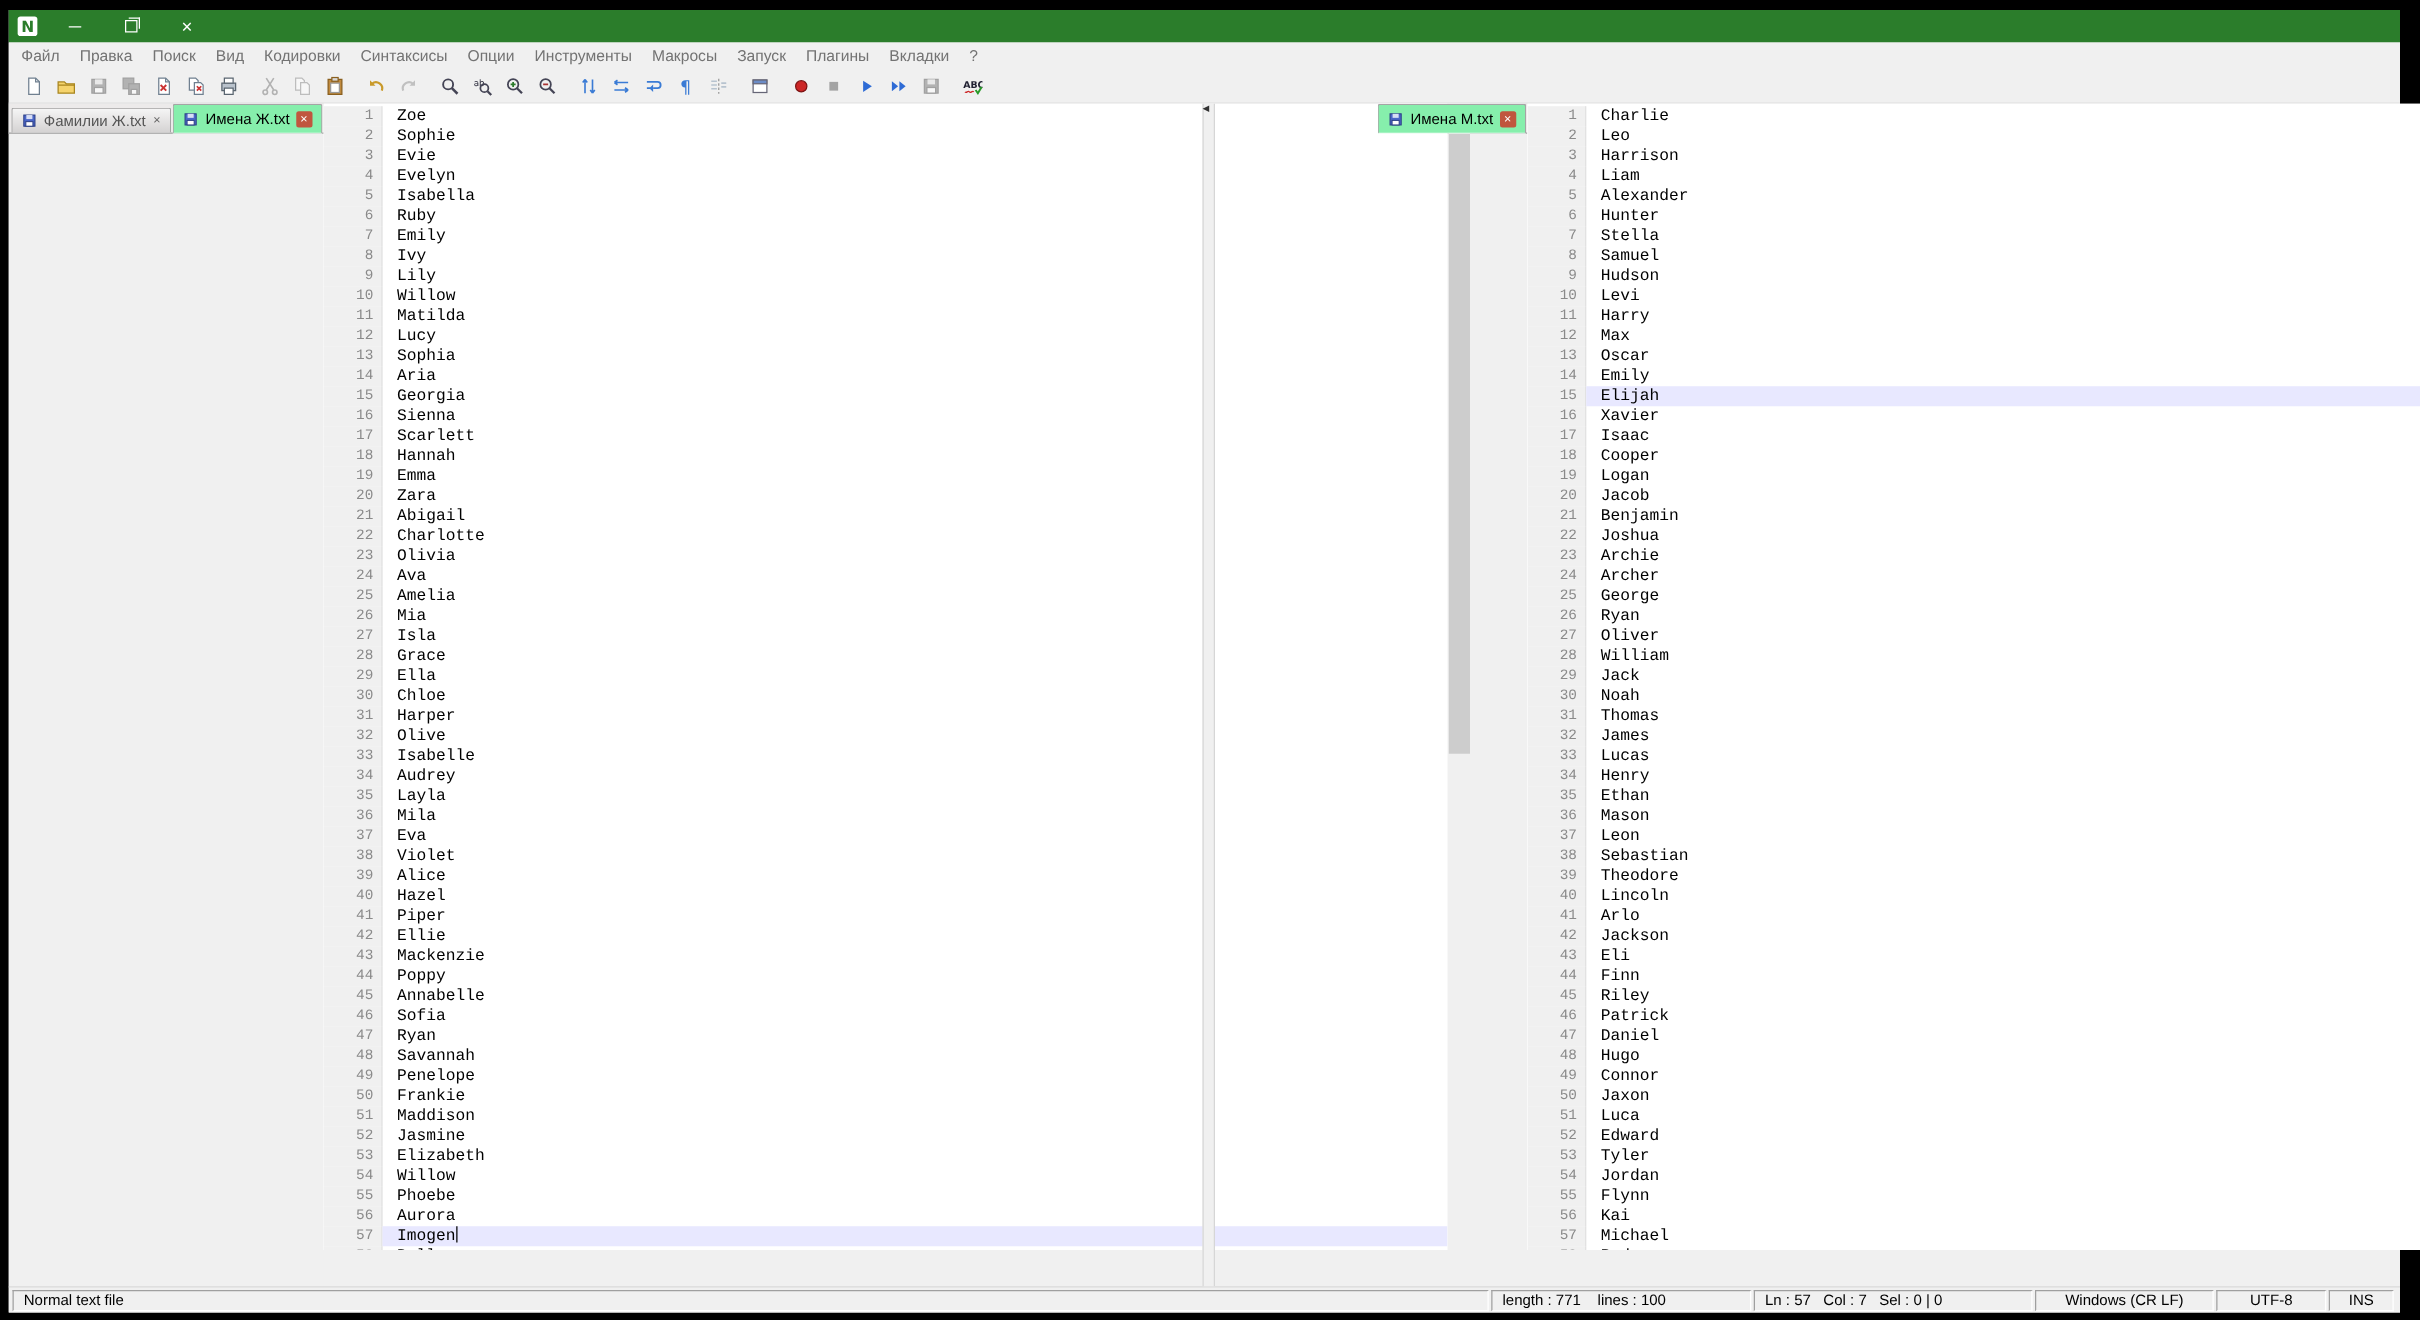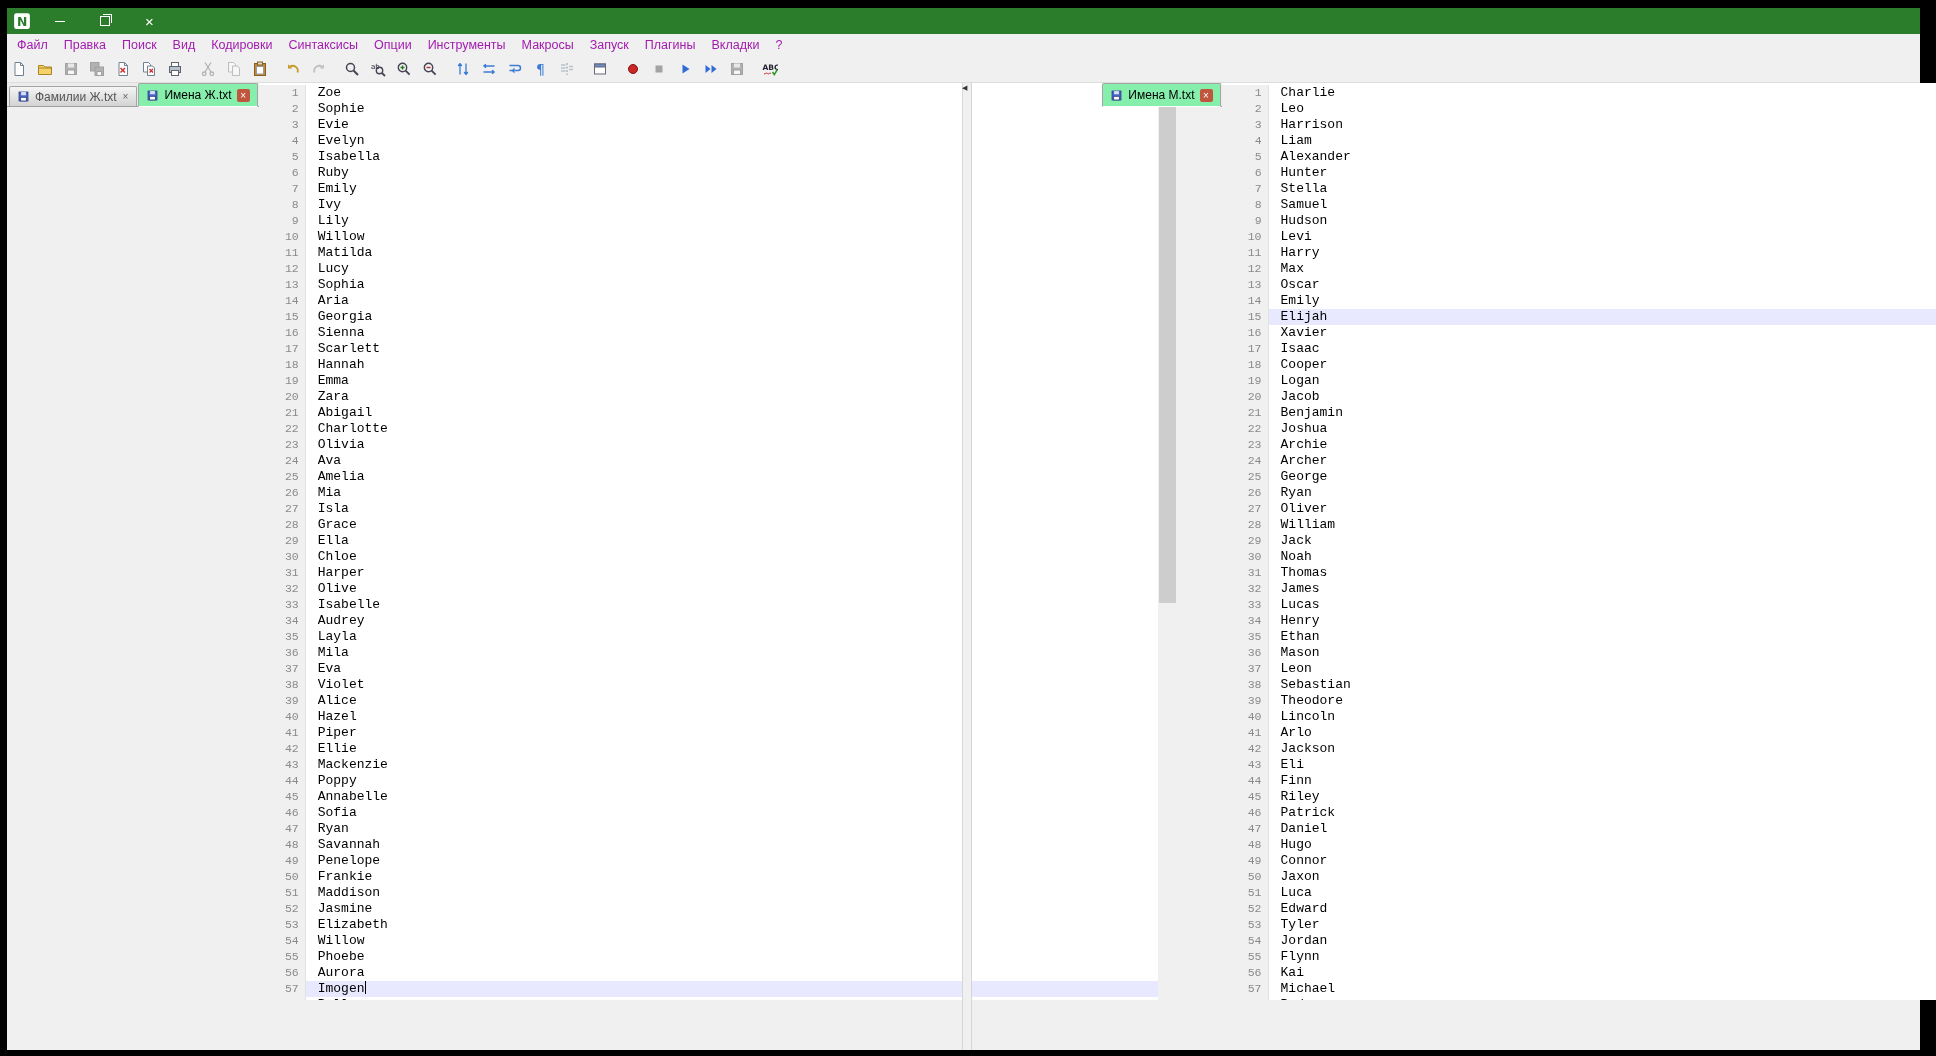--- a/index.html
+++ b/index.html
@@ -19,26 +19,26 @@
   }
   .app-icon{width:18px;height:18px;margin:0 6px 0 6px;flex:0 0 auto;}
   .title-text{flex:1;white-space:nowrap;overflow:hidden;}
   .win-controls{display:flex;height:26px;flex:0 0 auto;}
   .wbtn{width:45px;height:26px;display:flex;align-items:center;justify-content:center;color:#fff;}
   .glyph-min{width:10px;height:0;border-bottom:1px solid #fff;display:block;}
   .glyph-max{width:8px;height:8px;border:1px solid #fff;position:relative;display:block;}
   .glyph-max::before{content:"";position:absolute;top:-3px;left:2px;width:8px;height:8px;border:1px solid #fff;border-left:none;border-bottom:none;}
   .glyph-close{font-size:15px;line-height:15px;}
   
-  .menubar{height:22px;flex:0 0 22px;display:flex;align-items:center;background:#f0f0f0;font-size:12.5px;color:#a21caf;padding-left:2px;}
+  .menubar{height:22px;flex:0 0 22px;display:flex;align-items:center;background:#f0f0f0;font-size:12.5px;color:#737373;padding-left:2px;}
   .menu-item{padding:2px 8px;cursor:default;}
   
   .toolbar{height:26px;flex:0 0 26px;display:flex;align-items:center;background:#f0f0f0;padding-left:3px;border-bottom:1px solid #ddd;}
   .tb-group{display:flex;margin-right:7px;}
-  .tb-btn{width:24px;height:22px;display:flex;align-items:center;justify-content:flex-start;border:1px solid transparent;}
+  .tb-btn{width:24px;height:22px;display:flex;align-items:center;justify-content:flex-end;border:1px solid transparent;}
   .tb-btn.disabled svg{filter:grayscale(1) opacity(.45);}
   .tb-btn svg{display:block;}
   
   .main{flex:1 1 auto;display:flex;min-height:0;}
   .view{display:flex;flex-direction:row;min-width:0;background:#f0f0f0;}
   #view-left{width:955px;flex:0 0 955px;}
   #view-right{flex:1 1 auto;}
   .splitter{width:8px;flex:0 0 8px;background:#f0f0f0;border-left:1px solid #d6d6d6;border-right:1px solid #d6d6d6;position:relative;}
   .splitter-arrow{position:absolute;top:1px;left:-1px;font-size:7px;color:#333;line-height:8px;}
   
@@ -916,14 +916,22 @@
             <div class="sb-track">
               <div class="sb-thumb" style="height: 57%;"></div>
             </div>
             <div class="sb-arrow">▼</div>
           </div>
         </div>
         <div class="bottom-filler"></div>
       </div>
   </div>
 
+  <div class="statusbar">
+    <div class="seg seg-doc">Normal text file</div>
+    <div class="seg seg-len">length : 771    lines : 100</div>
+    <div class="seg seg-pos">Ln : 57   Col : 7   Sel : 0 | 0</div>
+    <div class="seg seg-eol">Windows (CR LF)</div>
+    <div class="seg seg-enc">UTF-8</div>
+    <div class="seg seg-ins">INS</div>
+  </div>
 
 </div>
 
 </body></html>

